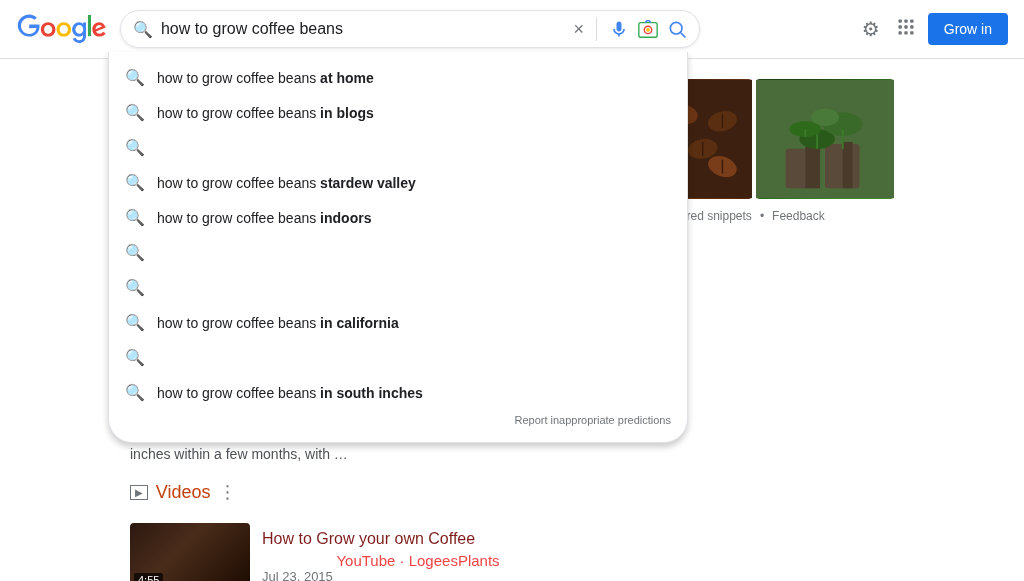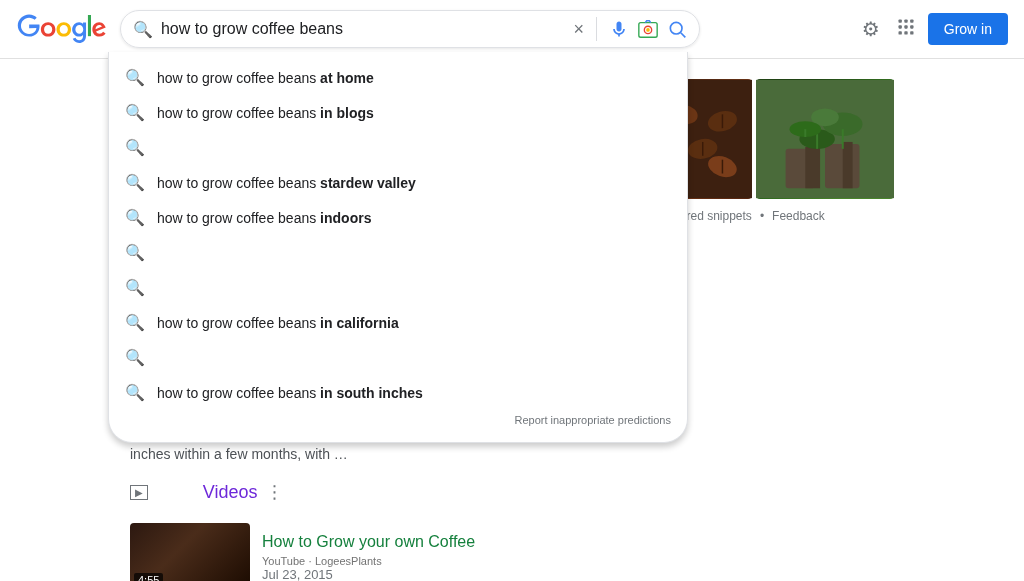--- a/index.html
+++ b/index.html
@@ -228,22 +228,21 @@
     }
     .videos-box-icon {
       border: 1px solid #70757a;
       font-size: 10px;
       padding: 1px 4px;
       color: #70757a;
     }
     .videos-title {
       font-size: 18px;
       font-weight: 400;
-      color: #6d28d9;
-      margin-left: 47px;
+      color: #c2410c;
     }
     .video-item {
       display: flex;
       align-items: center;
       gap: 12px;
       padding: 8px 0;
       border-bottom: 1px solid #e0e0e0;
     }
     .video-thumb {
       width: 120px;
@@ -265,28 +264,29 @@
       border-radius: 2px;
     }
     .video-thumb-img {
       width: 100%;
       height: 100%;
       background: linear-gradient(135deg, #2c1810 0%, #4a2c1a 40%, #1a0a00 100%);
     }
     .video-info { flex: 1; }
     .video-title {
       font-size: 16px;
-      color: #15803d;
+      color: #7f1d1d;
       cursor: pointer;
       margin-bottom: 4px;
       font-weight: 500;
     }
     .video-source {
-      font-size: 11px;
-      color: #737373;
+      font-size: 15px;
+      color: #ef4444;
+      text-align: center;
     }
     .video-date {
       font-size: 13px;
       color: #70757a;
     }
 
     
     .right-col {
       width: 280px;
       flex-shrink: 0;

